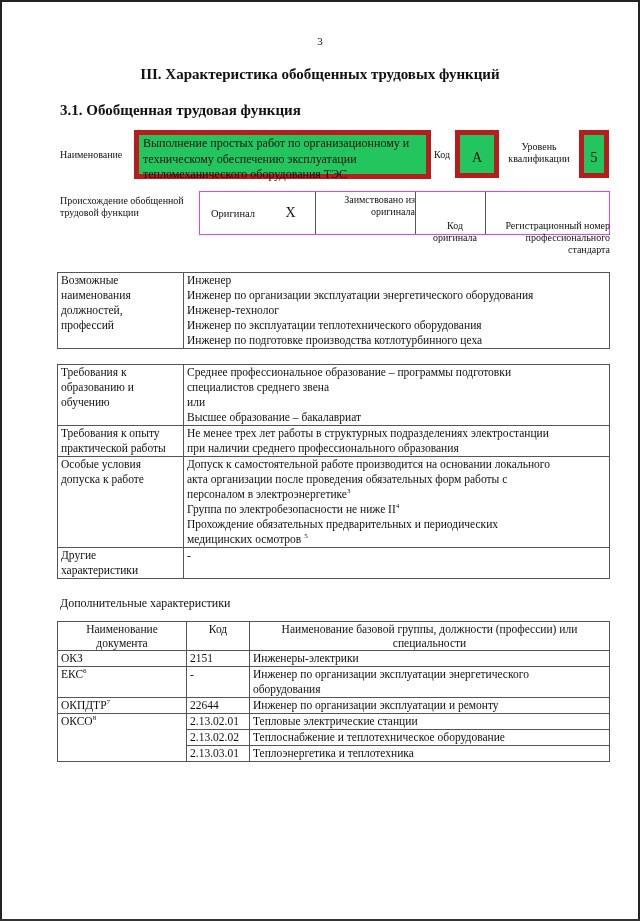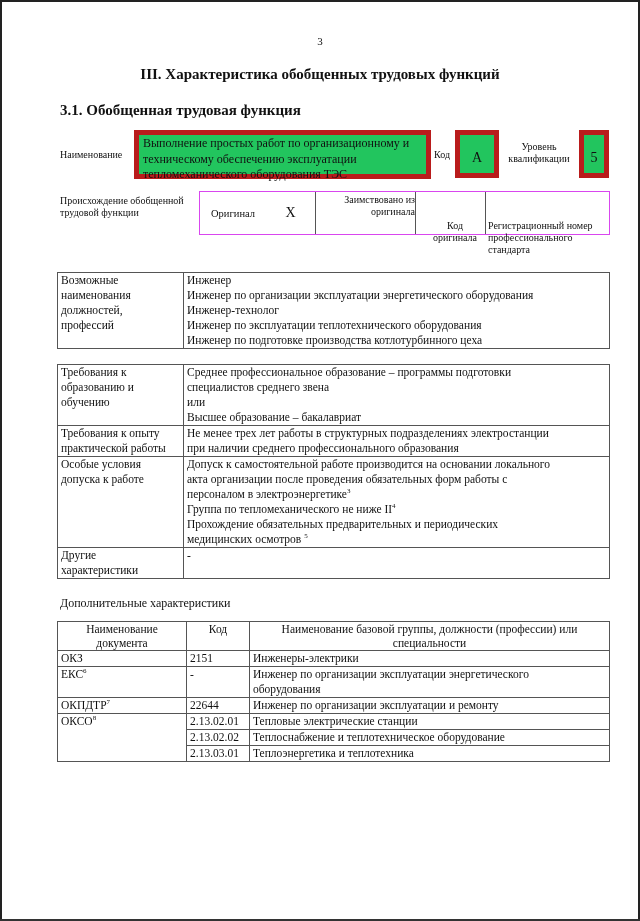--- a/index.html
+++ b/index.html
@@ -28,21 +28,21 @@
 
     .origin-label { left: 60px; top: 195px; }
     .origin-row { position: absolute; left: 199px; top: 191px; width: 411px; height: 44px; border: 1px solid #d946ef; box-sizing: border-box; display: flex; }
     .origin-row > div { box-sizing: border-box; height: 100%; }
     .oc-orig { width: 66px; font-size: 10.5px; display: flex; align-items: center; justify-content: center; }
     .oc-x { width: 50px; font-size: 14px; display: flex; align-items: center; justify-content: center; border-right: 1px solid #555; }
     .oc-borrowed { width: 100px; font-size: 10px; line-height: 12px; text-align: right; padding-top: 2px; border-right: 1px solid #555; }
     .oc-code { width: 70px; border-right: 1px solid #555; }
     .oc-reg { flex: 1; }
     .code-orig-label { left: 420px; top: 220px; width: 70px; text-align: center; }
-    .reg-label { left: 488px; top: 220px; width: 122px; text-align: left; }
+    .reg-label { left: 488px; top: 220px; width: 122px; text-align: right; }
 
     table.tbl { position: absolute; border-collapse: collapse; font-size: 11.5px; line-height: 15px; }
     table.tbl td, table.tbl th { border: 1px solid #555; vertical-align: top; padding: 0 3px; }
     .t1 { left: 57px; top: 272px; width: 553px; border-radius: 20px; }
     .t2 { left: 57px; top: 364px; width: 553px; }
     .col-left { width: 119px; }
     .line { display: block; }
     sup { font-size: 7px; line-height: 0; vertical-align: super; }
 
     .dop-title { left: 60px; top: 596px; font-size: 12px; }
@@ -149,21 +149,21 @@
   </tr>
   <tr>
     <td class="col-left">
       <span class="line">Особые условия</span>
       <span class="line">допуска к работе</span>
     </td>
     <td>
       <span class="line"><span>Допуск к самостоятельной работе производится на основании локального</span><sup></sup></span>
       <span class="line"><span>акта организации после проведения обязательных форм работы с</span><sup></sup></span>
       <span class="line"><span>персоналом в электроэнергетике</span><sup>3</sup></span>
-      <span class="line"><span>Группа по тепломеханического не ниже II</span><sup>4</sup></span>
+      <span class="line"><span>Группа по электробезопасности не ниже II</span><sup>4</sup></span>
       <span class="line"><span>Прохождение обязательных предварительных и периодических</span><sup></sup></span>
       <span class="line"><span>медицинских осмотров </span><sup>5</sup></span>
     </td>
   </tr>
   <tr>
     <td class="col-left">
       <span class="line">Другие</span>
       <span class="line">характеристики</span>
     </td>
     <td>

